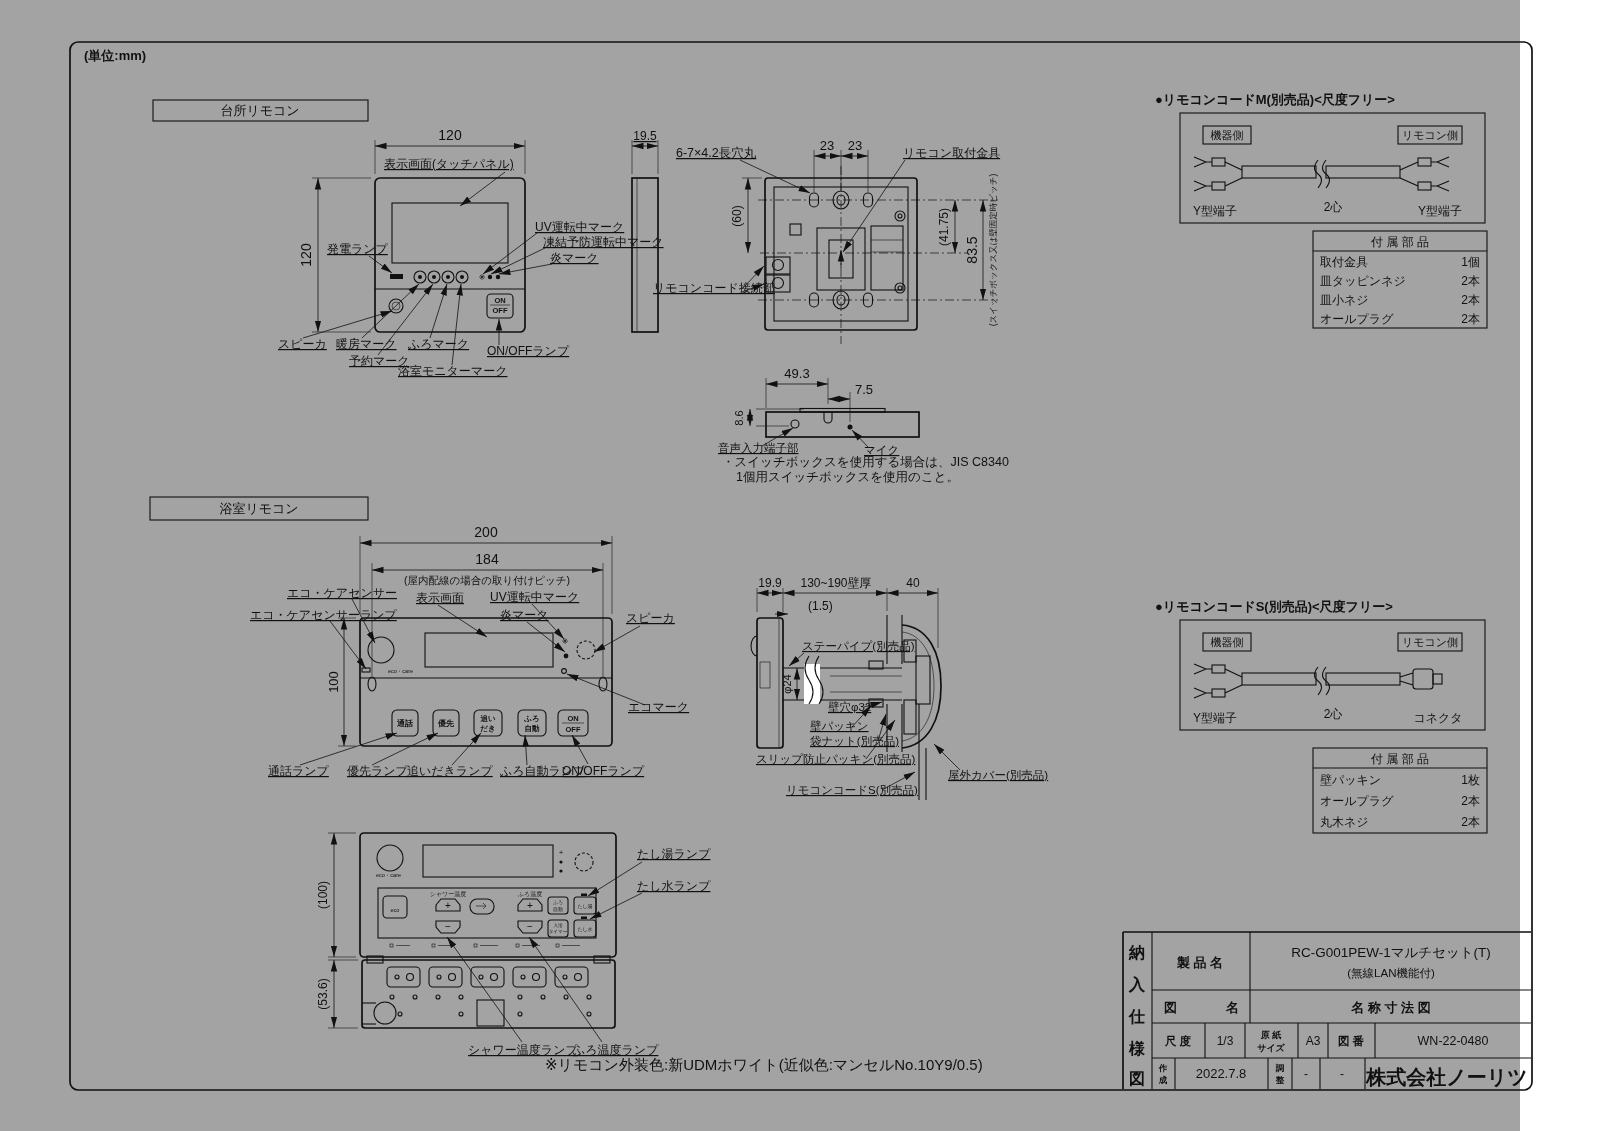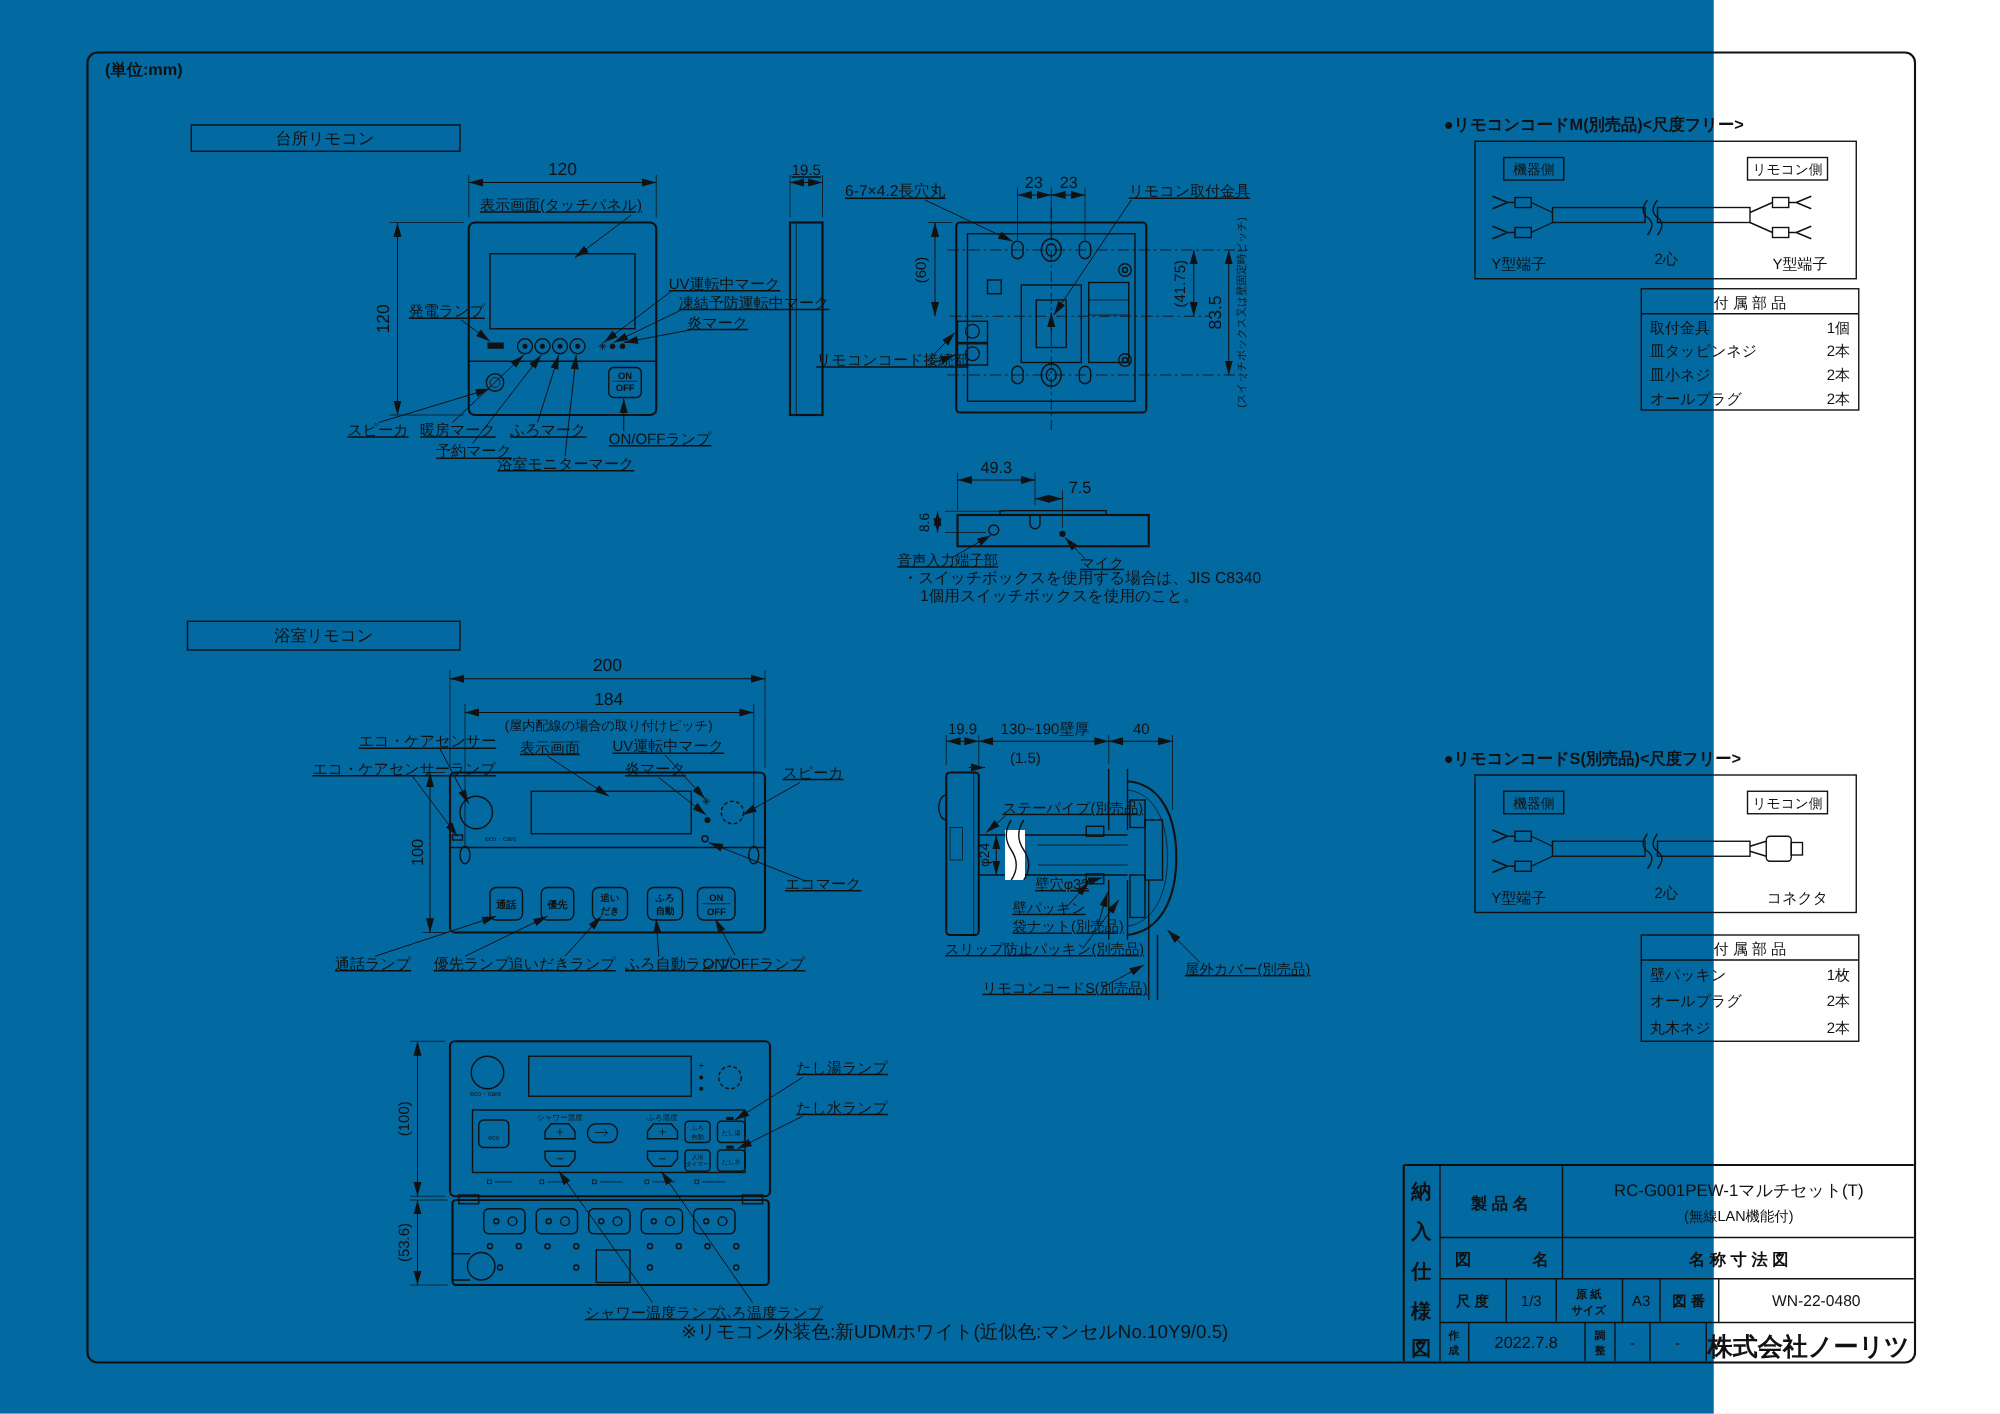--- a/index.html
+++ b/index.html
@@ -1,16 +1,16 @@
 <!DOCTYPE html>
 <html><head>
 <meta charset="utf-8">
 <style>
   html,body{margin:0;padding:0;background:#fff}
-  .page{width:1371px;height:1131px;position:relative;background:#0369a1}
+  .page{width:1520px;height:1131px;position:relative;background:#a3a3a3}
   svg{display:block}
   .s{stroke:#111;fill:none;stroke-width:1.1}
   .s2{stroke:#111;fill:none;stroke-width:1.7}
   .dl{stroke:#111;fill:none;stroke-width:.8}
   .xl{stroke:#111;fill:none;stroke-width:.6}
   .cl{stroke:#111;fill:none;stroke-width:.7;stroke-dasharray:9 3 2 3}
   .dash{stroke-dasharray:3 2}
   .fill{fill:#111;stroke:none}
   text{font-family:"Liberation Sans","DejaVu Sans",sans-serif;fill:#111;stroke:none}
   .u{text-decoration:underline}

